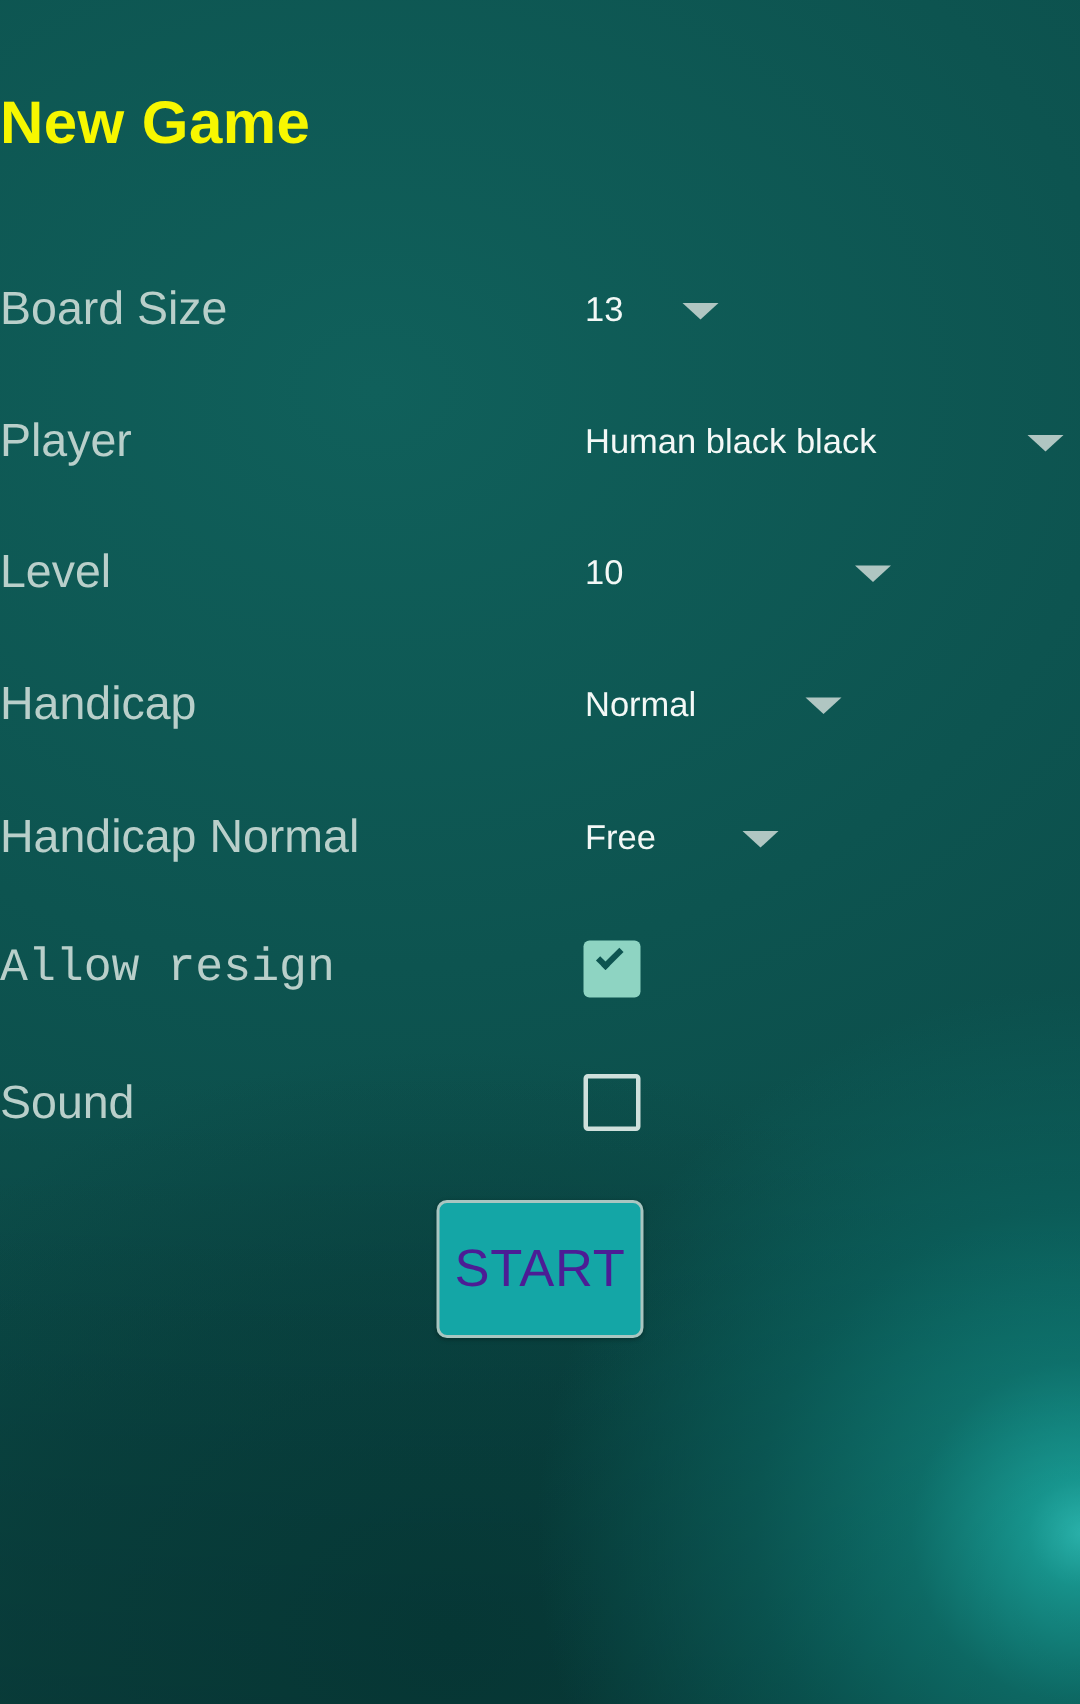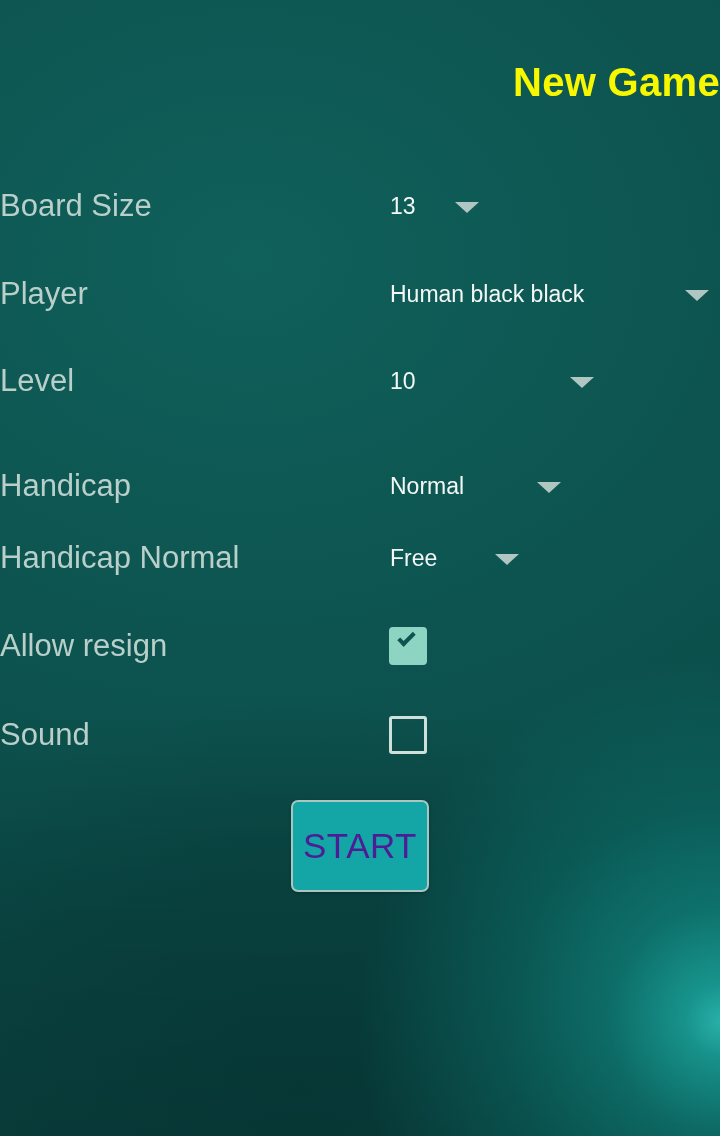--- a/index.html
+++ b/index.html
@@ -30,21 +30,21 @@
       linear-gradient(to bottom, rgba(0,0,0,0) 62%, rgba(0,0,0,0.10) 85%, rgba(0,0,0,0.16) 100%);
     pointer-events:none;
   }
   #app {
     position:absolute; inset:0;
   }
   
   .title {
     position:absolute;
     top:60px; left:0; width:100%;
-    text-align:right;
+    text-align:left;
     font-size:40px;
     font-weight:bold;
     color:#f7f700;
     letter-spacing:0.3px;
   }
   
   .row {
     position:absolute;
     left:0; width:100%;
     height:56px;
@@ -71,23 +71,23 @@
     top:24px;
     width:0; height:0;
     border-left:12px solid transparent;
     border-right:12px solid transparent;
     border-top:11px solid #b0c6c2;
   }
   
   #row-board-size    { top:178px; }
   #row-player        { top:266px; }
   #row-level         { top:353px; }
-  #row-handicap      { top:458px; }
+  #row-handicap      { top:441px; }
   #row-handicap-fmt  { top:530px; }
-  #row-allow-resign  { top:618px; }
+  #row-allow-resign  { top:618px;font-family:Liberation Mono, monospace; }
   #row-sound         { top:707px; }
 
   
   #arrow-board-size   { left:455px; }
   #arrow-player       { left:685px; }
   #arrow-level        { left:570px; }
   #arrow-handicap     { left:537px; }
   #arrow-handicap-fmt { left:495px; }
 
   

